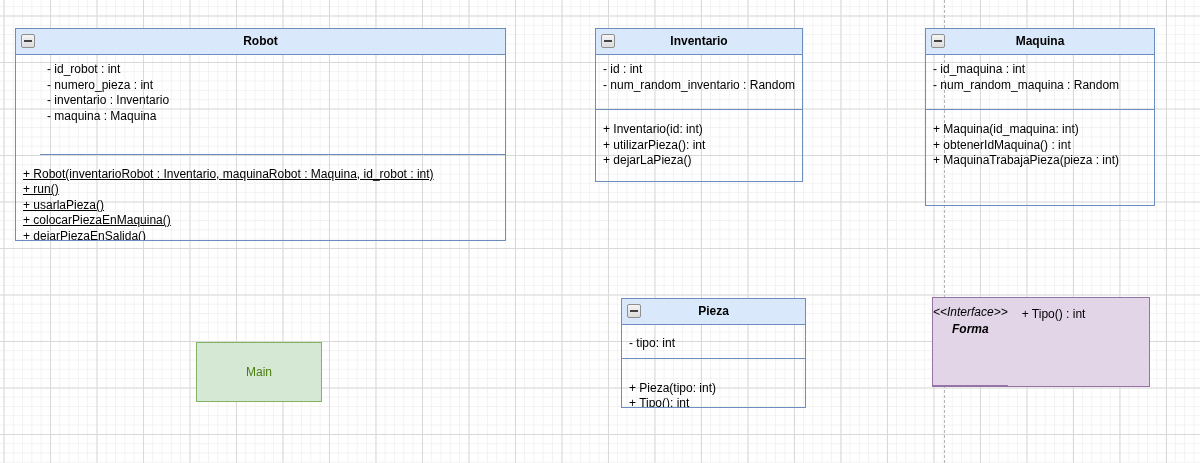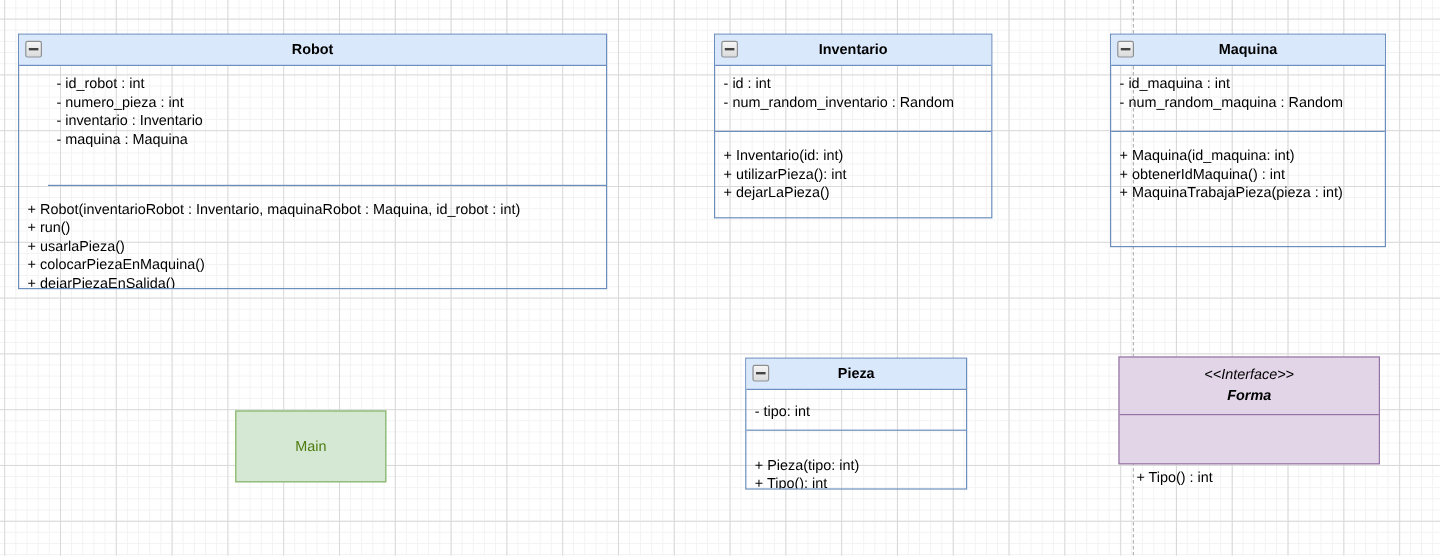--- a/index.html
+++ b/index.html
@@ -58,36 +58,36 @@
   .uml-attrs{
     border-bottom:1px solid #6c8ebf;
     box-sizing:border-box;
     overflow:hidden;
   }
   .uml-methods{flex:1 1 auto;box-sizing:border-box;overflow:hidden;}
   .uml-line{line-height:15.5px;padding-left:7px;white-space:nowrap;}
   
   .robot{left:15px;top:28px;width:491px;height:213px;}
   .robot .uml-attrs{height:105px;padding-top:7px;margin-left:24px;}
-  .robot .uml-methods{padding-top:12px;}
-  .inventario{left:595px;top:28px;width:232px;height:154px;justify-content:flex-end;}
+  .robot .uml-methods{padding-top:12px;text-decoration:underline;}
+  .inventario{left:595px;top:28px;width:208px;height:154px;justify-content:flex-end;}
   .maquina{left:925px;top:28px;width:230px;height:178px;}
   .inventario .uml-attrs,.maquina .uml-attrs{height:55px;padding-top:7px;}
   .inventario .uml-methods,.maquina .uml-methods{padding-top:12px;}
   .pieza{left:621px;top:298px;width:185px;height:110px;}
   .pieza .uml-attrs{height:38px;padding-top:11px;}
   .pieza .uml-methods{padding-top:8px;margin-top:14px;}
   
   .iface{
     position:absolute;
     left:932px;top:297px;width:218px;height:90px;
     border:1px solid #9673a6;
     background:#e1d5e7;
     box-sizing:border-box;
-    display:flex;flex-direction:column;gap:36px;
+    display:flex;
   }
   .iface-header{
     flex:0 0 48px;
     border-bottom:1px solid #9673a6;
     text-align:center;
     padding-top:6px;
     line-height:17px;
     box-sizing:border-box;
   }
   .iface-stereotype{font-style:italic;display:block;}

